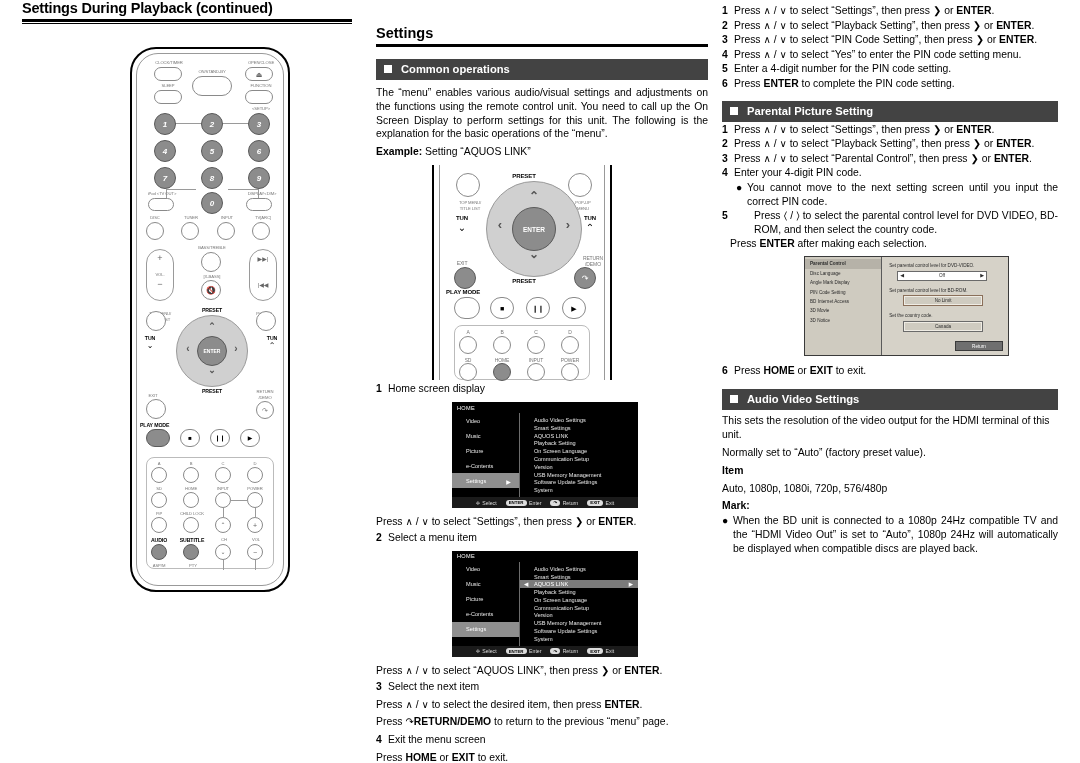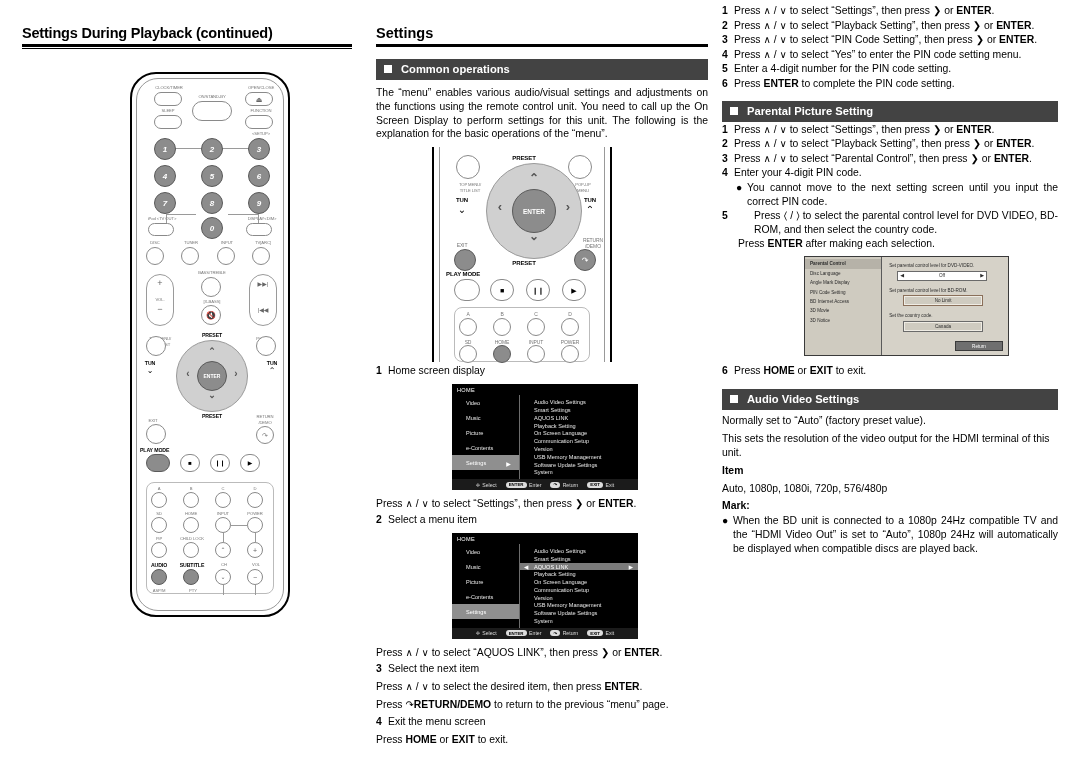--- a/index.html
+++ b/index.html
@@ -15,21 +15,21 @@
 
   
   .col { position: absolute; top: 0; height: 763px; }
   .col-left   { left: 22px;  width: 330px; }
   .col-mid    { left: 376px; width: 332px; }
   .col-right  { left: 722px; width: 336px; }
 
   
   .chapter-title {
     font-size: 14.5px; font-weight: bold; letter-spacing: -0.2px;
-    padding-top: 25px; white-space: nowrap;
+    white-space: nowrap;
   }
   .rule-thick { border-top: 3px solid #000; margin-top: 3px; }
   .rule-thin  { border-top: 1px solid #000; margin-top: 1px; }
 
   .section-title {
     font-size: 14.5px; font-weight: bold; padding-top: 25px;
   }
 
   .bar {
     background: #434343; color: #fff;
@@ -50,21 +50,21 @@
   b { font-weight: bold; }
 
   
   .steps { margin-top: 4px; }
   .step { display: flex; font-size: 10.4px; line-height: 1.35; margin-bottom: 0.5px; }
   .step .n { font-weight: bold; width: 12px; flex: 0 0 12px; }
   .step .t { flex: 1; }
   .substep { display: flex; font-size: 10.4px; line-height: 1.33; margin-left: 14px; text-align: justify; }
   .substep .bullet { flex: 0 0 11px; }
   .substep .t { flex: 1; }
-  .cont { font-size: 10.4px; line-height: 1.35; margin-left: 16px; }
+  .cont { font-size: 10.4px; line-height: 1.35; margin-left: 8px; }
 
   .ar { font-family: "DejaVu Sans", sans-serif; font-size: 10px; }
 
   
   .remote-wrap { position: relative; }
   .remote {
     position: relative;
     border: 2.5px solid #000; border-radius: 26px;
     background: #fff;
   }
@@ -360,20 +360,21 @@
 
   <div class="col col-mid">
     <div class="section-title">Settings</div>
     <div class="rule-thick"></div>
 
     <div class="bar" style="margin-top:12px;">
       <span class="sq"></span>
       <span>Common operations</span>
     </div>
     <div class="body-txt">The “menu” enables various audio/visual settings and adjustments on the functions using the remote control unit. You need to call up the On Screen Display to perform settings for this unit. The following is the explanation for the basic operations of the “menu”.</div>
+    <div class="body-txt-l"><b>Example:</b><span> Setting “AQUOS LINK”</span></div>
 
     <div class="remote-wrap" style="margin-top:6px; margin-left:56px;">
       <div style="position:relative; width:180px; height:215px; border-left:2.5px solid #000; border-right:2.5px solid #000;">
         <div style="position:absolute; left:5px; top:0; bottom:0; width:1px; background:#999;"></div>
         <div style="position:absolute; right:5px; top:0; bottom:0; width:1px; background:#999;"></div>
 
         <div class="lbl" style="left:12px; top:35px; width:48px;">TOP MENU/</div>
         <div class="lbl" style="left:12px; top:41px; width:48px;">TITLE LIST</div>
         <div class="btn-o" style="left:22px; top:8px; width:24px; height:24px;"></div>
         <div class="lbl" style="left:126px; top:35px; width:46px;">POP-UP</div>
@@ -662,22 +663,22 @@
     <div class="step" style="margin-top:8px;">
       <span class="n">6</span>
       <span class="t"><span>Press </span><b>HOME</b><span> or </span><b>EXIT</b><span> to exit.</span></span>
     </div>
 
     <div class="bar" style="margin-top:11px;">
       <span class="sq"></span>
       <span>Audio Video Settings</span>
     </div>
 
+    <div class="body-txt-l">This sets the resolution of the video output for the HDMI terminal of this unit.</div>
     <div class="body-txt-l">Normally set to “Auto” (factory preset value).</div>
-    <div class="body-txt-l">This sets the resolution of the video output for the HDMI terminal of this unit.</div>
     <div class="body-txt-l" style="font-weight:bold;">Item</div>
     <div class="body-txt-l">Auto, 1080p, 1080i, 720p, 576/480p</div>
     <div class="body-txt-l" style="font-weight:bold;">Mark:</div>
     <div class="substep" style="margin-left:0; margin-top:1px;">
       <span class="bullet">●</span>
       <span class="t">When the BD unit is connected to a 1080p 24Hz compatible TV and the “HDMI Video Out” is set to “Auto”, 1080p 24Hz will automatically be displayed when compatible discs are played back.</span>
     </div>
   </div>
 
 </div>

